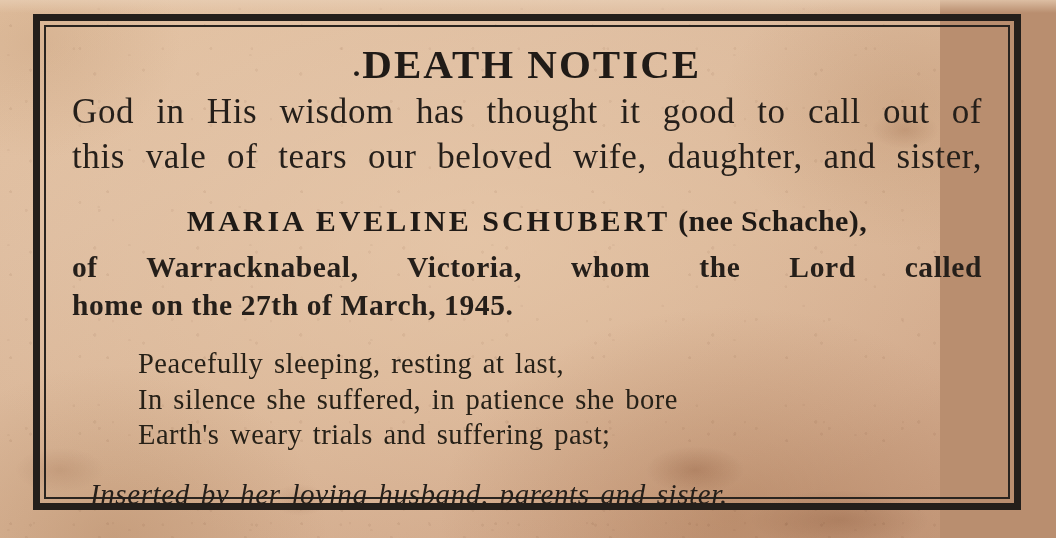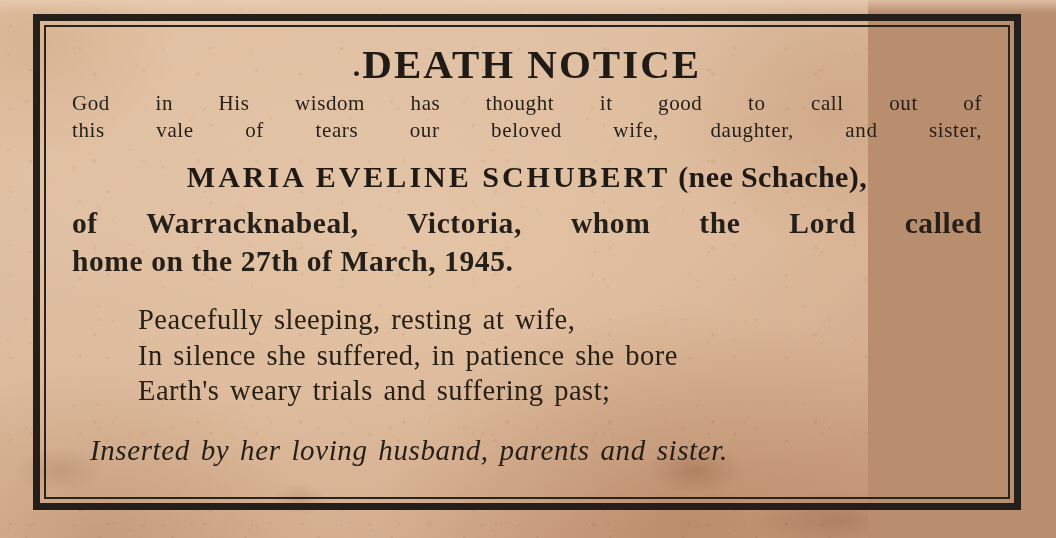--- a/index.html
+++ b/index.html
@@ -10,21 +10,21 @@
   body {
     width: 1056px;
     height: 538px;
     overflow: hidden;
     font-family: "Liberation Serif", serif;
   }
 
   
   #paper {
     position: relative;
-    width: 868px;
+    width: 940px;
     height: 538px;
     background:
       radial-gradient(ellipse 420px 300px at 78% 96%, rgba(150,96,58,0.34), rgba(150,96,58,0) 70%),
       radial-gradient(ellipse 300px 240px at 12% 100%, rgba(150,100,62,0.26), rgba(150,100,62,0) 72%),
       radial-gradient(ellipse 260px 200px at 96% 20%, rgba(163,112,72,0.22), rgba(163,112,72,0) 70%),
       radial-gradient(ellipse 200px 160px at 4% 8%, rgba(168,120,80,0.18), rgba(168,120,80,0) 72%),
       radial-gradient(ellipse 700px 420px at 50% 45%, rgba(236,206,176,0.55), rgba(236,206,176,0) 78%),
       linear-gradient(158deg, #e3c2a2 0%, #debda0 28%, #d9b596 58%, #d2aa8c 82%, #c79c7e 100%);
     box-sizing: border-box;
   }
@@ -92,38 +92,38 @@
     font-size: 41px;
     letter-spacing: 2px;
     color: #201b17;
     margin: 2px 0 4px 0;
     line-height: 1.05;
     white-space: nowrap;
   }
   .title .lead-dot { font-size: 30px; vertical-align: 2px; }
 
   .lede {
-    font-size: 21px;
+    font-size: 35px;
     line-height: 1.28;
     color: #251f1a;
     text-align: justify;
     text-align-last: justify;
     letter-spacing: 0.6px;
     word-spacing: 2px;
     margin: 2px 0 0 0;
   }
   .lede .l2 { display: block; }
 
   .name-line {
     text-align: center;
     font-weight: bold;
     font-size: 30px;
     color: #1f1a16;
     letter-spacing: 0.5px;
-    margin: 16px 0 10px 0;
+    margin: 24px 0 10px 0;
     white-space: nowrap;
   }
   .name-line .name { letter-spacing: 3px; }
   .name-line .nee { letter-spacing: 0.4px; }
 
   .body-para {
     font-size: 29.5px;
     line-height: 1.3;
     color: #251f1a;
     letter-spacing: 0.6px;
@@ -196,21 +196,21 @@
         <span class="name">MARIA  EVELINE  SCHUBERT</span>
         <span class="nee">(nee Schache),</span>
       </div>
 
       <p class="body-para ink">
         <span class="row1">of Warracknabeal, Victoria, whom the Lord called</span>
         <span class="row2">home on the 27th of March, 1945.</span>
       </p>
 
       <div class="verse ink">
-        <div>Peacefully sleeping, resting at wife,</div>
+        <div>Peacefully sleeping, resting at last,</div>
         <div>In silence she suffered, in patience she bore</div>
         <div>Earth's weary trials and suffering past;</div>
       </div>
 
       <div class="inserted ink">Inserted by her loving husband, parents and sister.</div>
 
     </div>
   </div>
 </div>
 

